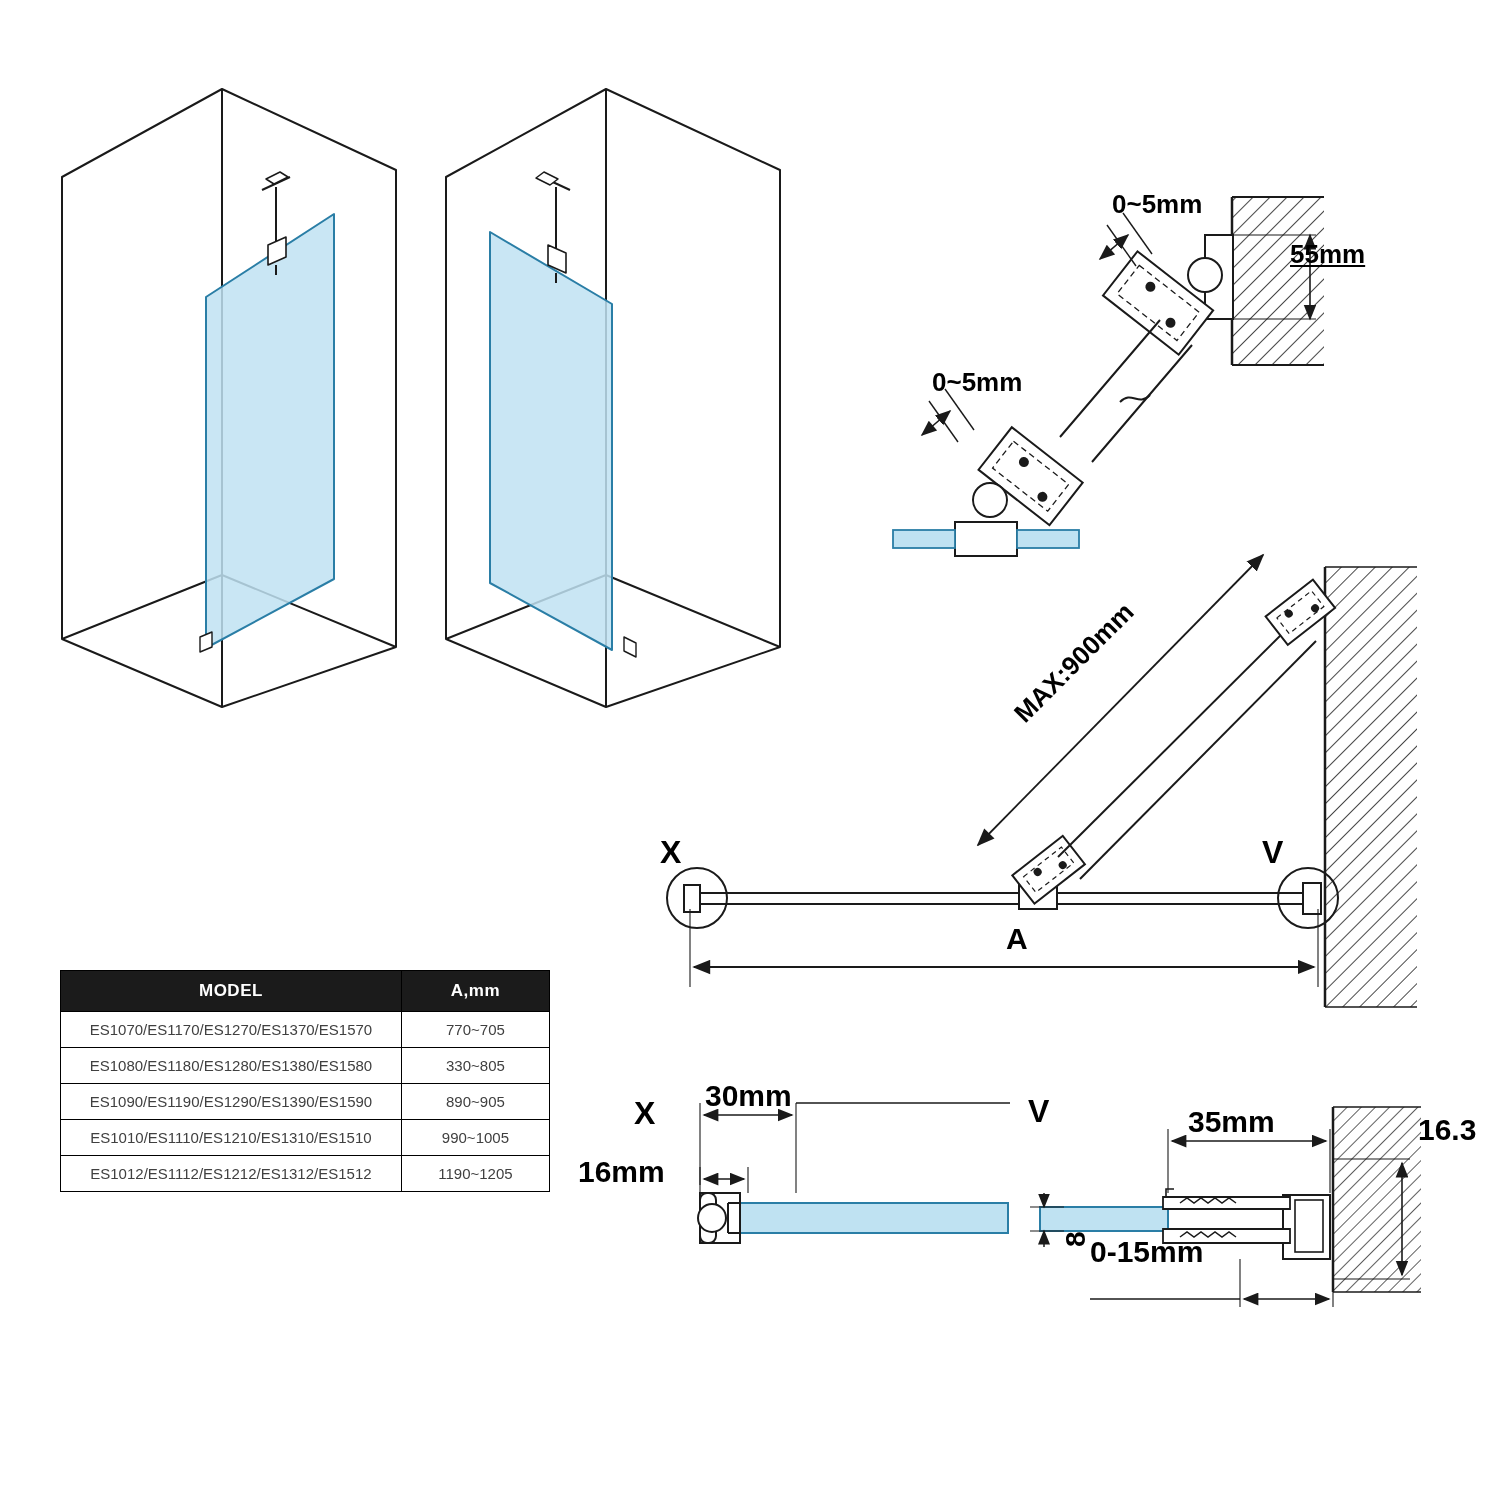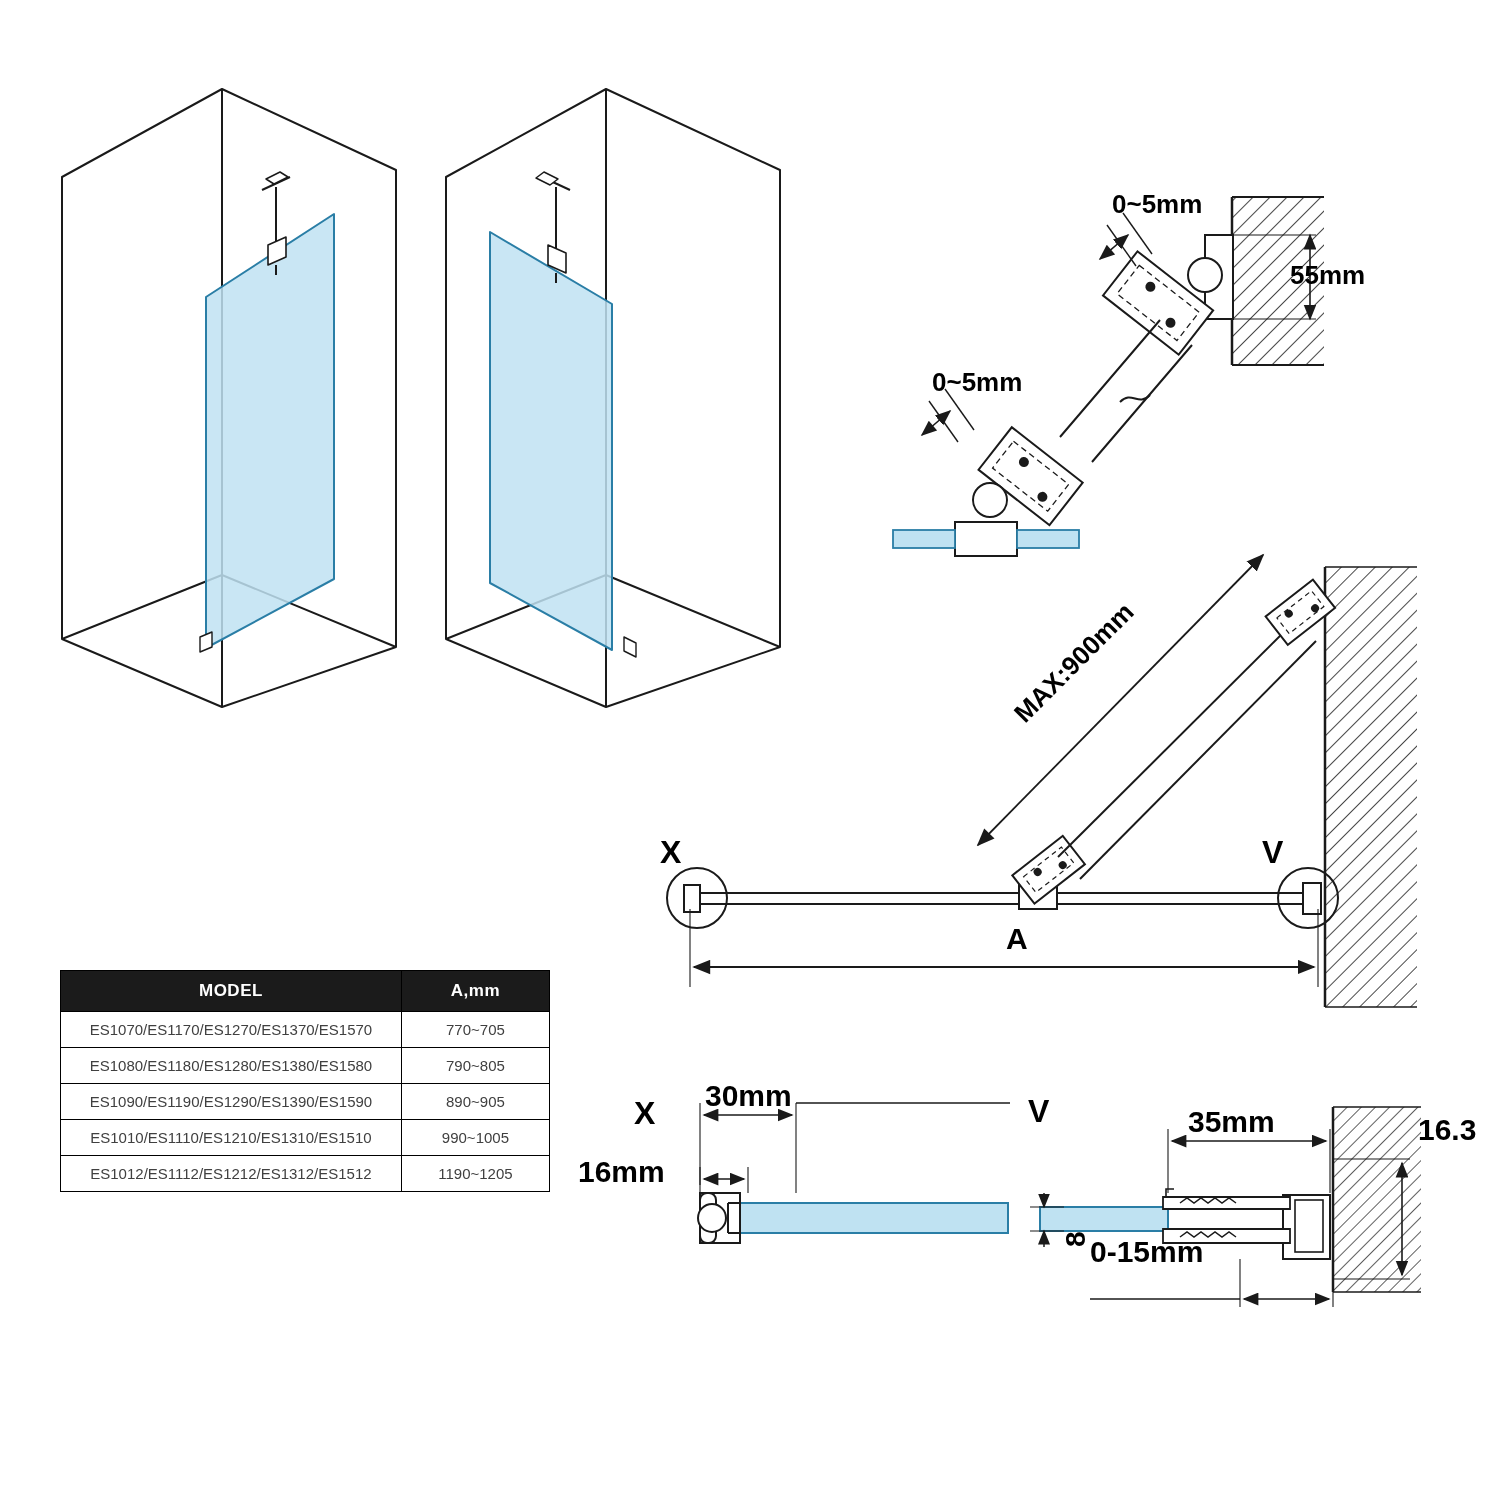--- a/index.html
+++ b/index.html
@@ -288,21 +288,21 @@
       <line x1="1333" y1="1285" x2="1333" y2="1300" stroke-width="1.1"></line>
       <line x1="1244" y1="1292" x2="1329" y2="1292" stroke-width="1.6" marker-start="url(#arrowStart)" marker-end="url(#arrowEnd)"></line>
       <line x1="1090" y1="1292" x2="1240" y2="1292" stroke-width="1.6"></line>
     </g>
   </svg>
 
   <div class="lbl lbl-b sz-26" style="left:1112px; top:182px;">0~5mm</div>
 
   <div class="lbl lbl-b sz-26" style="left:932px; top:360px;">0~5mm</div>
 
-  <div class="lbl lbl-b sz-26" style="left:1290px; top:253px;">55mm</div>
+  <div class="lbl lbl-b sz-26" style="left:1290px; top:232px;text-decoration:underline;">55mm</div>
 
   <div class="lbl lbl-b sz-26" style="left:1008px; top:700px; transform:rotate(-45deg); transform-origin:left top;">MAX:900mm</div>
 
   <div class="lbl lbl-b sz-30" style="left:1006px; top:915px;">A</div>
 
   <div class="lbl lbl-b sz-32" style="left:660px; top:827px;">X</div>
 
   <div class="lbl lbl-b sz-32" style="left:1262px; top:827px;">V</div>
 
   <div class="lbl lbl-b sz-32" style="left:634px; top:1088px;">X</div>
@@ -328,21 +328,21 @@
         <th class="col-a">A,mm</th>
       </tr>
     </thead>
     <tbody>
       <tr>
         <td class="model-cell">ES1070/ES1170/ES1270/ES1370/ES1570</td>
         <td>770~705</td>
       </tr>
       <tr>
         <td class="model-cell">ES1080/ES1180/ES1280/ES1380/ES1580</td>
-        <td>790~805</td>
+        <td>330~805</td>
       </tr>
       <tr>
         <td class="model-cell">ES1090/ES1190/ES1290/ES1390/ES1590</td>
         <td>890~905</td>
       </tr>
       <tr>
         <td class="model-cell">ES1010/ES1110/ES1210/ES1310/ES1510</td>
         <td>990~1005</td>
       </tr>
       <tr>

